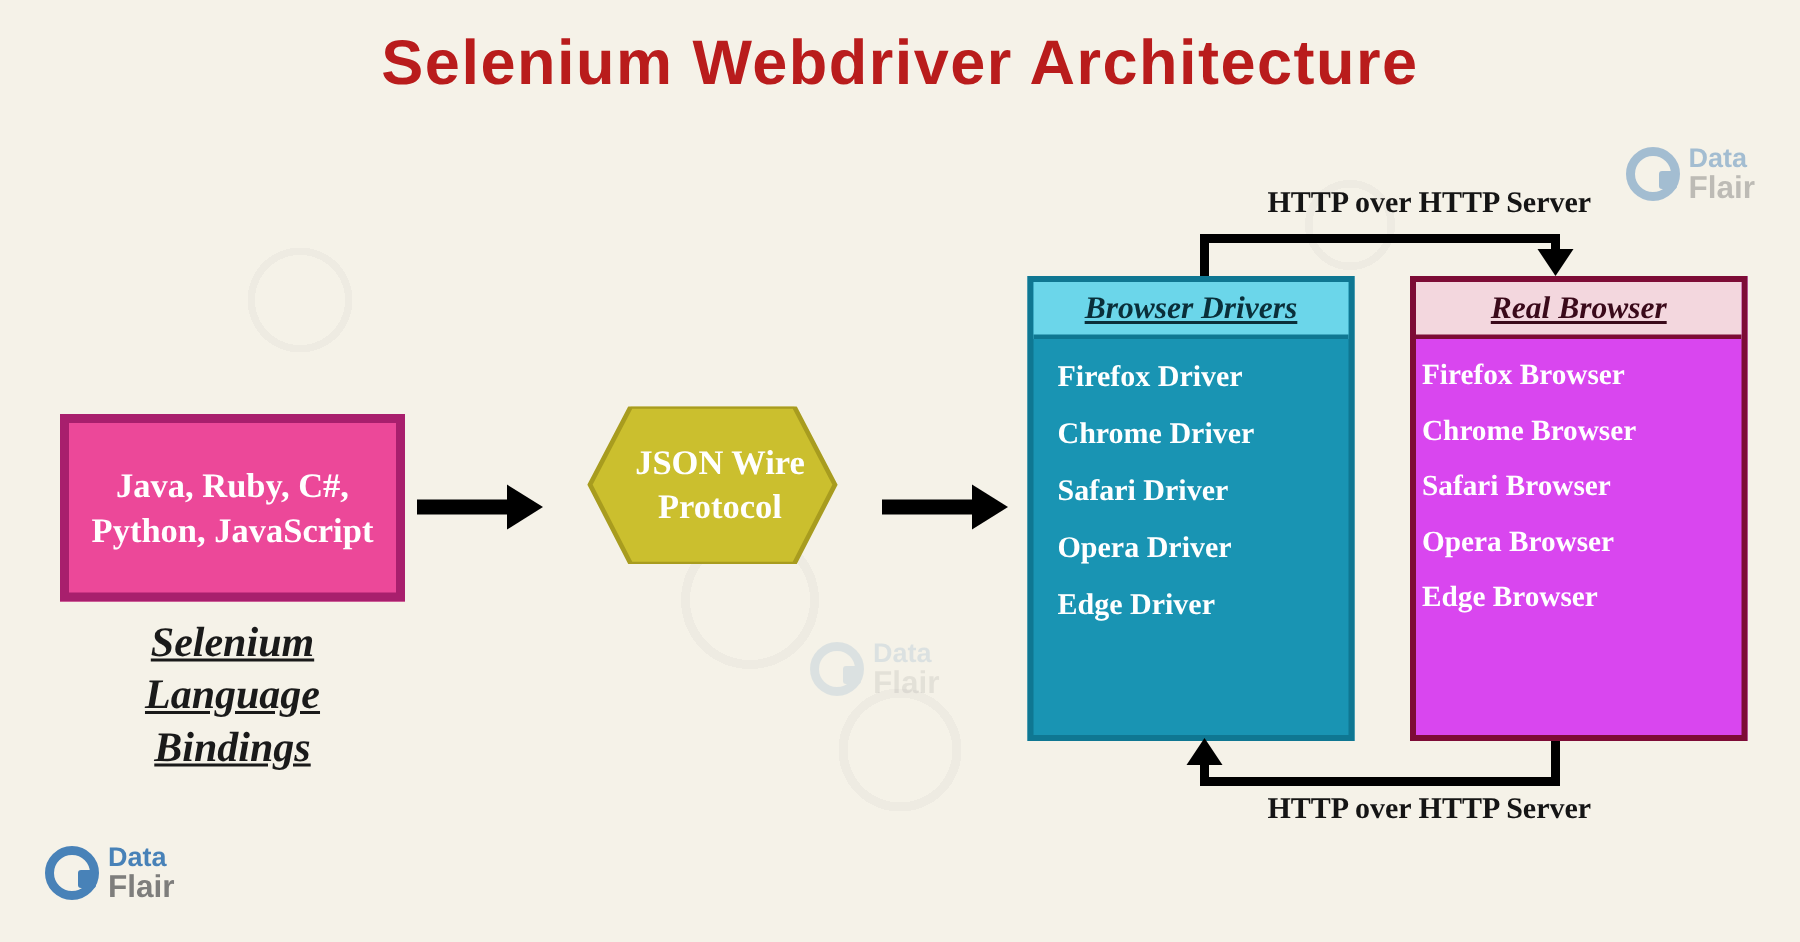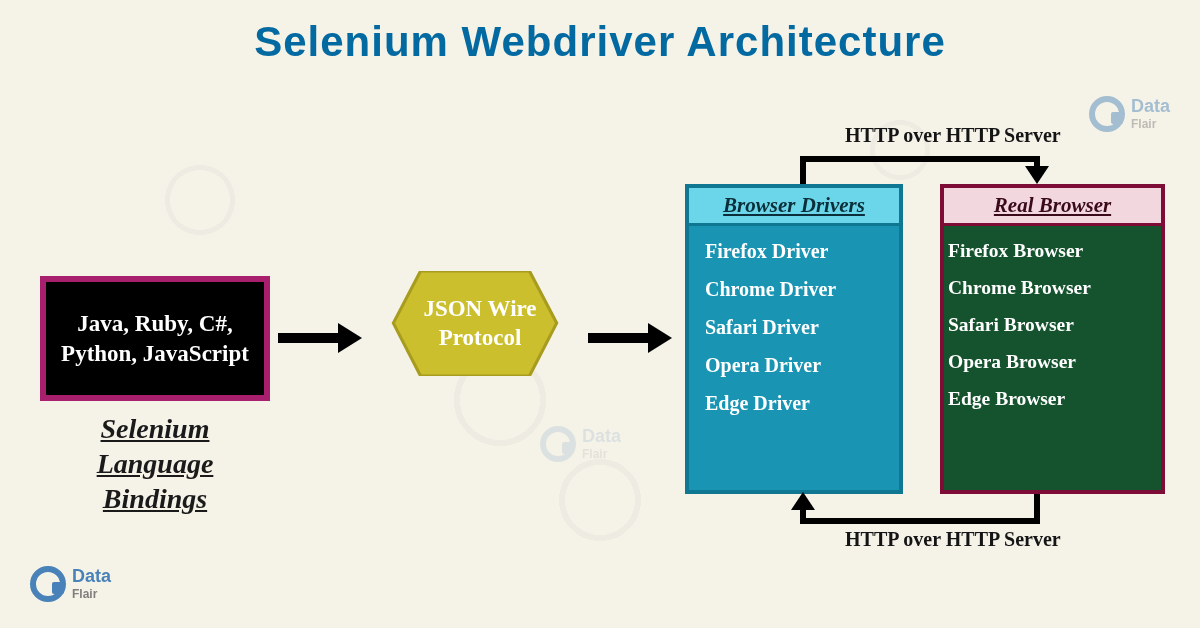--- a/index.html
+++ b/index.html
@@ -20,31 +20,31 @@
     radial-gradient(circle at 500px 400px, transparent 40px, #888 40px, #888 46px, transparent 46px),
     radial-gradient(circle at 900px 150px, transparent 25px, #888 25px, #888 30px, transparent 30px),
     radial-gradient(circle at 600px 500px, transparent 35px, #888 35px, #888 41px, transparent 41px);
 }
 .title {
   text-align: center;
   padding-top: 18px;
   font-family: 'Segoe UI', Arial, sans-serif;
   font-weight: 700;
   font-size: 42px;
-  color: #0369a1;
+  color: #b91c1c;
   letter-spacing: 1px;
 }
 .canvas { position: relative; width: 100%; height: 560px; }
 
 
 .lang-box {
   position: absolute;
   left: 40px; top: 210px;
   width: 230px; height: 125px;
-  background: #000000;
+  background: #ec4899;
   border: 6px solid #a81f6d;
   display: flex; align-items: center; justify-content: center;
   text-align: center;
   color: #fff;
   font-size: 23px;
   font-weight: bold;
   line-height: 1.3;
   padding: 10px;
 }
 .lang-caption {
@@ -121,21 +121,21 @@
   font-weight: bold;
   font-size: 20px;
 }
 .drivers-body div { margin-bottom: 15px; }
 
 
 .browsers {
   position: absolute;
   left: 940px; top: 118px;
   width: 225px; height: 310px;
-  background: #14532d;
+  background: #d946ef;
   border: 4px solid #7d0c36;
 }
 .browsers-header {
   background: #f3d7de;
   color: #3a0a1a;
   font-style: italic;
   font-weight: bold;
   text-decoration: underline;
   text-align: center;
   font-size: 21px;
@@ -216,21 +216,21 @@
   background: #2b6fb0;
   border-radius: 2px;
 }
 .logo-text {
   font-family: Arial, sans-serif;
   font-weight: bold;
   line-height: 1;
   color: #2b6fb0;
 }
 .logo-text .d { font-size: 18px; text-align: center; }
-.logo-text .f { font-size: 12px; color: #6a6a6a; }
+.logo-text .f { font-size: 21px; color: #6a6a6a; }
 </style>
 </head>
 <body>
 
 <div class="bg-pattern"></div>
 
 <h1 class="title">Selenium Webdriver Architecture</h1>
 
 <div class="canvas">
 

